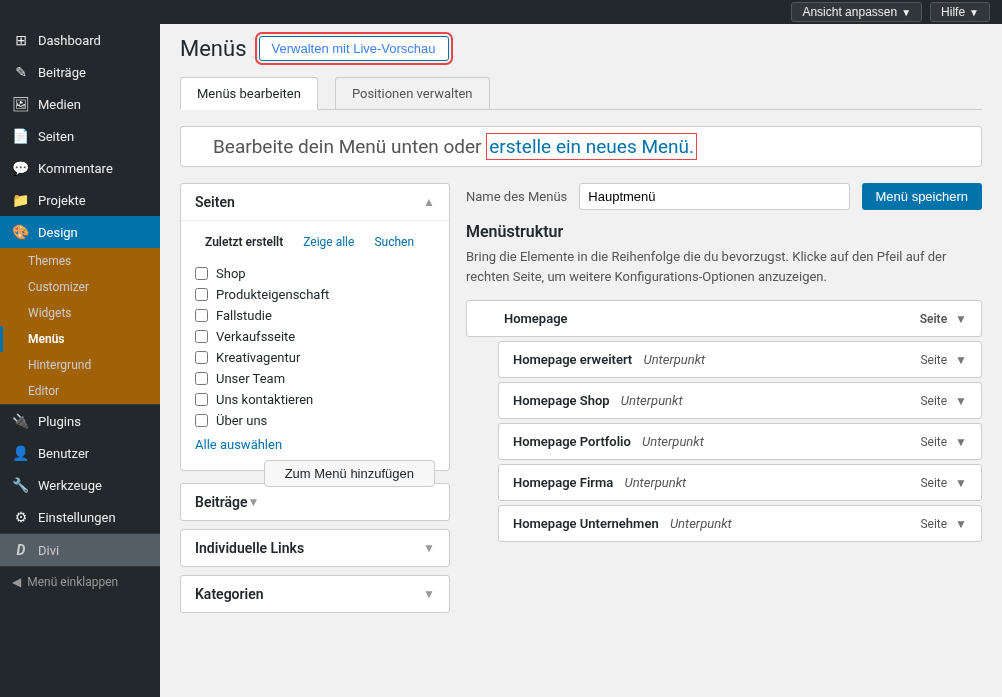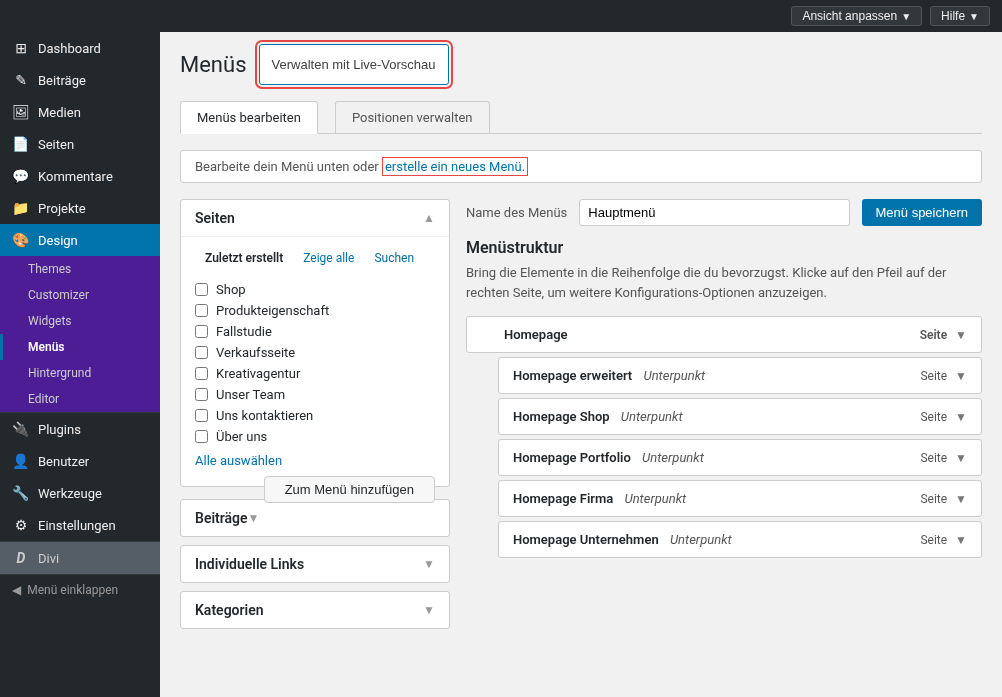--- a/index.html
+++ b/index.html
@@ -1,49 +1,49 @@
 <!DOCTYPE html>
 <html><head>
   <meta charset="utf-8">
   <style>
     * { box-sizing: border-box; margin: 0; padding: 0; }
     body { font-family: -apple-system, BlinkMacSystemFont, "Segoe UI", Roboto, sans-serif; font-size: 13px; background: #f1f1f1; color: #23282d; display: flex; flex-direction: column; height: 100vh; overflow: hidden; }
 
     
-    .top-bar { background: #23282d; height: 32px; display: flex; align-items: center; justify-content: flex-end; padding: 0 12px; gap: 8px; }
+    .top-bar { background: #23282d; height: 24px; display: flex; align-items: center; justify-content: flex-end; padding: 0 12px; gap: 8px; }
     .top-bar-btn { background: #32373c; color: #eee; border: 1px solid #555; border-radius: 3px; padding: 2px 10px; font-size: 12px; cursor: pointer; display: flex; align-items: center; gap: 4px; }
     .top-bar-btn .arrow { font-size: 10px; }
 
     
     .layout { display: flex; flex: 1; overflow: hidden; }
 
     
     .sidebar { width: 160px; background: #23282d; color: #eee; overflow-y: auto; flex-shrink: 0; }
     .sidebar-item { display: flex; align-items: center; gap: 8px; padding: 8px 12px; cursor: pointer; font-size: 13px; color: #eee; text-decoration: none; }
     .sidebar-item.active { background: #0073aa; color: #fff; }
     .sidebar-item .icon { width: 18px; text-align: center; font-size: 14px; }
     .sidebar-section { border-top: 1px solid #32373c; }
-    .sidebar-submenu { background: #4c1d95; }
+    .sidebar-submenu { background: #a16207; }
     .sidebar-submenu .sub-item { padding: 6px 12px 6px 28px; cursor: pointer; color: #ccc; font-size: 12px; display: block; }
     .sidebar-submenu .sub-item.active { color: #fff; font-weight: 600; border-left: 3px solid #0073aa; padding-left: 25px; }
     .sidebar-footer { padding: 8px 12px; color: #999; font-size: 12px; cursor: pointer; border-top: 1px solid #32373c; display: flex; align-items: center; gap: 6px; }
 
     
     .main { flex: 1; overflow-y: auto; padding: 12px 20px; }
     .page-header { display: flex; align-items: center; gap: 12px; margin-bottom: 16px; }
     .page-title { font-size: 22px; font-weight: 400; color: #23282d; }
-    .live-preview-btn { background: #fff; border: 1px solid #0073aa; color: #404040; padding: 12px 12px; border-radius: 3px; cursor: pointer; font-size: 13px; outline: 2px solid #e84646; outline-offset: 2px; }
+    .live-preview-btn { background: #fff; border: 1px solid #0073aa; color: #3b82f6; padding: 4px 12px; border-radius: 3px; cursor: pointer; font-size: 13px; outline: 2px solid #e84646; outline-offset: 2px; }
 
     
     .tabs { display: flex; border-bottom: 1px solid #ccc; margin-bottom: 16px; }
     .tab { padding: 8px 16px; cursor: pointer; font-size: 13px; color: #555; background: #f1f1f1; border: 1px solid #ccc; border-bottom: none; margin-right: 17px; border-radius: 3px 3px 0 0; }
     .tab.active { background: #fff; border-bottom: 1px solid #fff; color: #23282d; margin-bottom: -1px; }
 
     
-    .notice-bar { background: #fff; border: 1px solid #ccc; padding: 8px 14px; margin-bottom: 16px; font-size: 13px; color: #555; border-radius: 3px; }
+    .notice-bar { background: #fff; border: 1px solid #ccc; padding: 8px 32px; margin-bottom: 16px; font-size: 19px; color: #555; border-radius: 3px; }
     .notice-bar a { color: #0073aa; text-decoration: none; border: 1px solid #e84646; padding: 1px 2px; }
 
     
     .two-col { display: flex; gap: 16px; }
 
     
     .left-panel { width: 270px; flex-shrink: 0; }
     .panel-section { background: #fff; border: 1px solid #ccc; border-radius: 3px; margin-bottom: 12px; }
     .panel-header { display: flex; align-items: center; justify-content: space-between; padding: 10px 14px; border-bottom: 1px solid #eee; font-size: 14px; font-weight: 600; }
     .panel-header .collapse-arrow { font-size: 12px; color: #999; }

